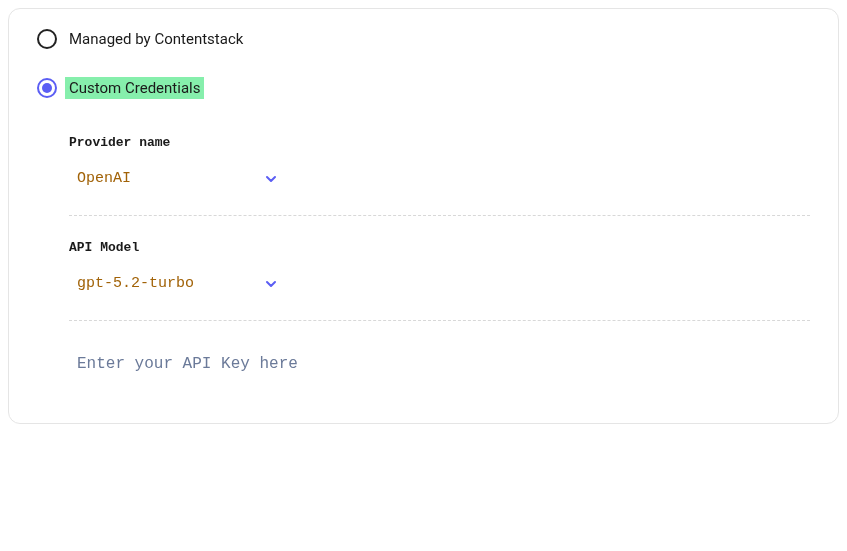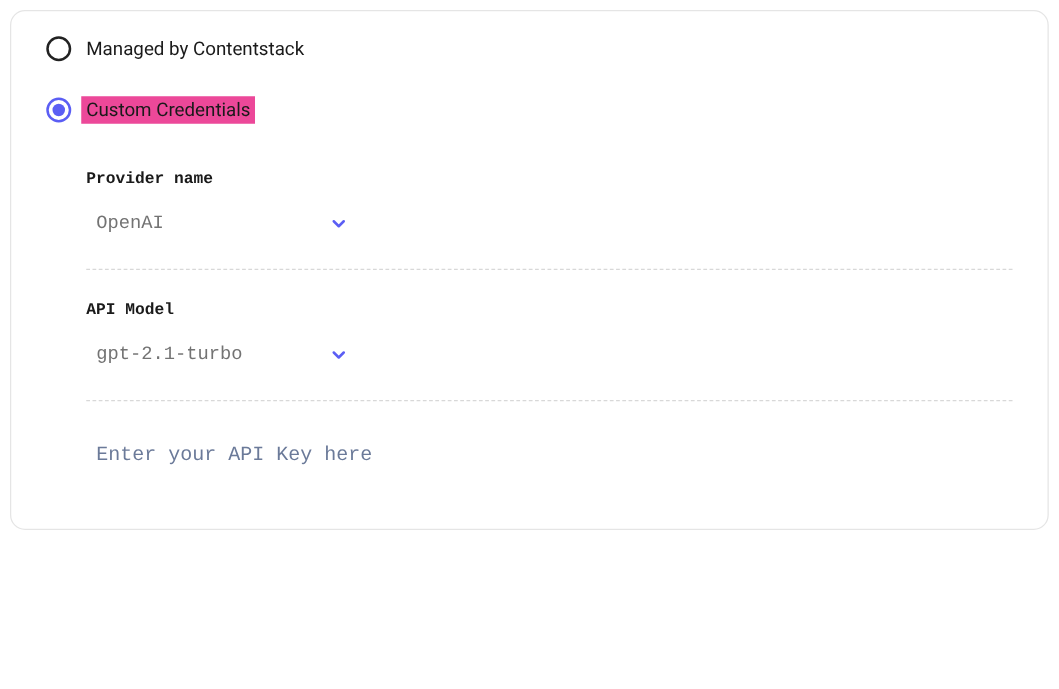--- a/index.html
+++ b/index.html
@@ -48,21 +48,21 @@
       height: 10px;
       border-radius: 50%;
       background: #5b5ef4;
     }
     .radio-label {
       font-size: 15px;
       color: #1a1a1a;
       cursor: pointer;
     }
     .highlighted {
-      background: #ec4899;
+      background: #86efac;
       padding: 2px 4px;
       margin-left: -4px;
     }
     .form-content {
       padding-left: 32px;
     }
     .field-block {
       padding-top: 8px;
       padding-bottom: 28px;
       font-family: Liberation Mono, monospace;
@@ -79,21 +79,21 @@
     .select-row {
       display: flex;
       align-items: center;
       justify-content: space-between;
       width: 210px;
       padding-left: 8px;
       cursor: pointer;
     }
     .select-value {
       font-size: 15px;
-      color: #737373;
+      color: #a16207;
     }
     .chevron {
       color: #5b5ef4;
     }
     .chevron svg {
       display: block;
     }
     .divider {
       border: none;
       border-top: 1px dashed #d8d8d8;
@@ -157,21 +157,21 @@
             </svg>
         </span>
       </div>
     </div>
 
     <hr class="divider">
 
     <div class="field-block" style="padding-top:24px;text-align:center;">
       <div class="field-label">API Model</div>
       <div class="select-row">
-        <span class="select-value">gpt-2.1-turbo</span>
+        <span class="select-value">gpt-5.2-turbo</span>
         <span class="chevron">
           <svg width="16" height="16" viewBox="0 0 24 24" fill="none" stroke="currentColor" stroke-width="3" stroke-linecap="round" stroke-linejoin="round">
               <polyline points="6 9 12 15 18 9"></polyline>
             </svg>
         </span>
       </div>
     </div>
 
     <hr class="divider">
 

